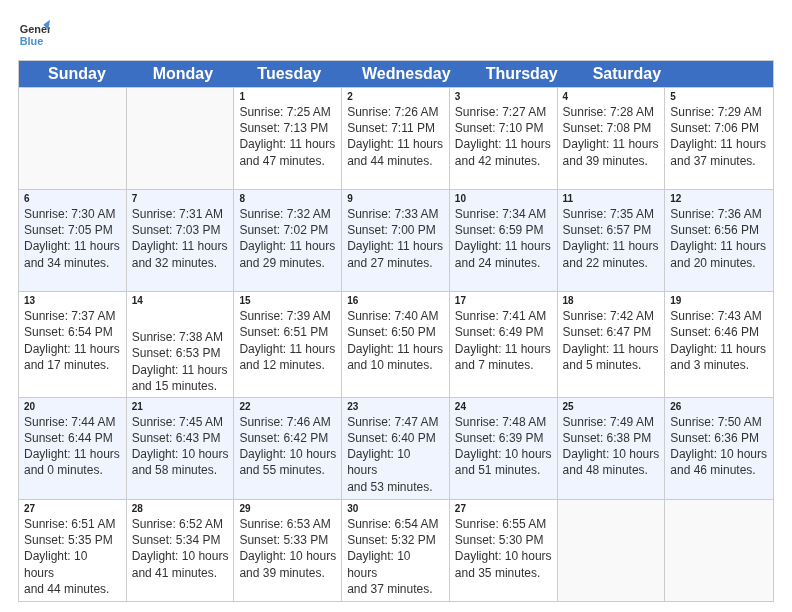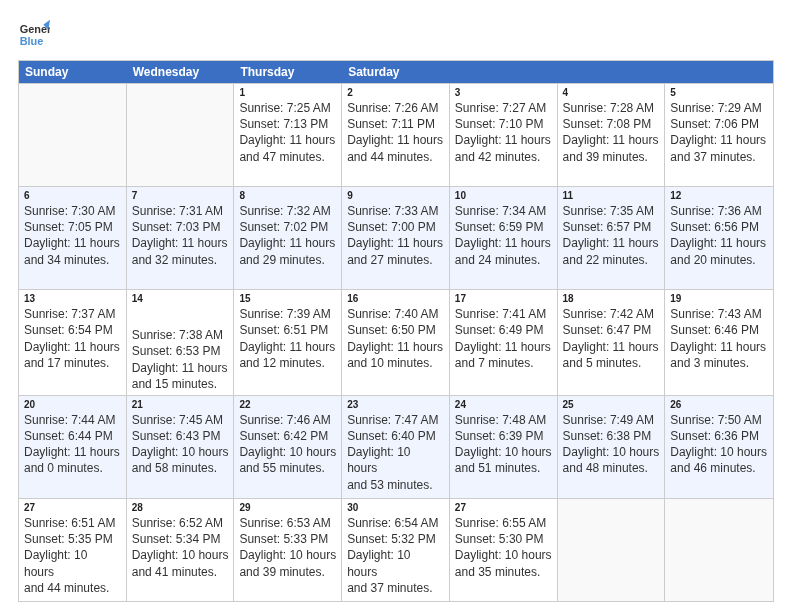--- a/index.html
+++ b/index.html
@@ -50,24 +50,25 @@
       flex-direction: column;
       border: 1px solid #ccc;
     }
     .cal-header {
       display: grid;
       grid-template-columns: repeat(7, 1fr);
       background: #3a6fc4;
     }
     .cal-header-cell {
       color: #fff;
-      font-size: 12px;
+      font-size: 16px;
       font-weight: bold;
       padding: 4px 6px;
       text-align: left;
+      margin-left: 23px;
     }
     .cal-body {
       flex: 1;
       display: flex;
       flex-direction: column;
     }
     .cal-row {
       display: grid;
       grid-template-columns: repeat(7, 1fr);
       flex: 1;
@@ -116,20 +117,22 @@
     </div>
     <div class="title-block">
       <div class="month-title"></div>
       <div class="location"></div>
     </div>
   </div>
 
   <div class="calendar">
     <div class="cal-header">
     <div class="cal-header-cell">Sunday</div>
+        <div class="cal-header-cell">Monday</div>
+        <div class="cal-header-cell">Tuesday</div>
         <div class="cal-header-cell">Wednesday</div>
         <div class="cal-header-cell">Thursday</div>
         <div class="cal-header-cell">Saturday</div>
       </div>
     <div class="cal-body">
     <div class="cal-row">
           <div class="cal-cell empty"></div>
           <div class="cal-cell empty"></div>
           <div class="cal-cell">
             <div class="day-num">1</div>

